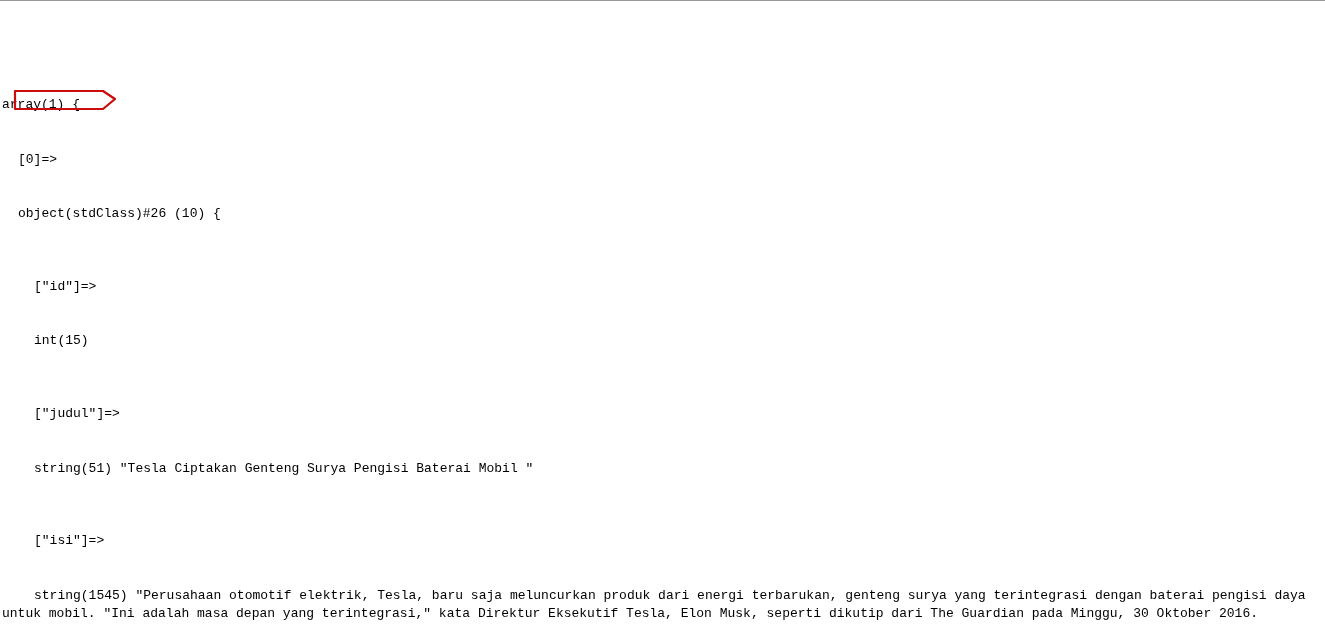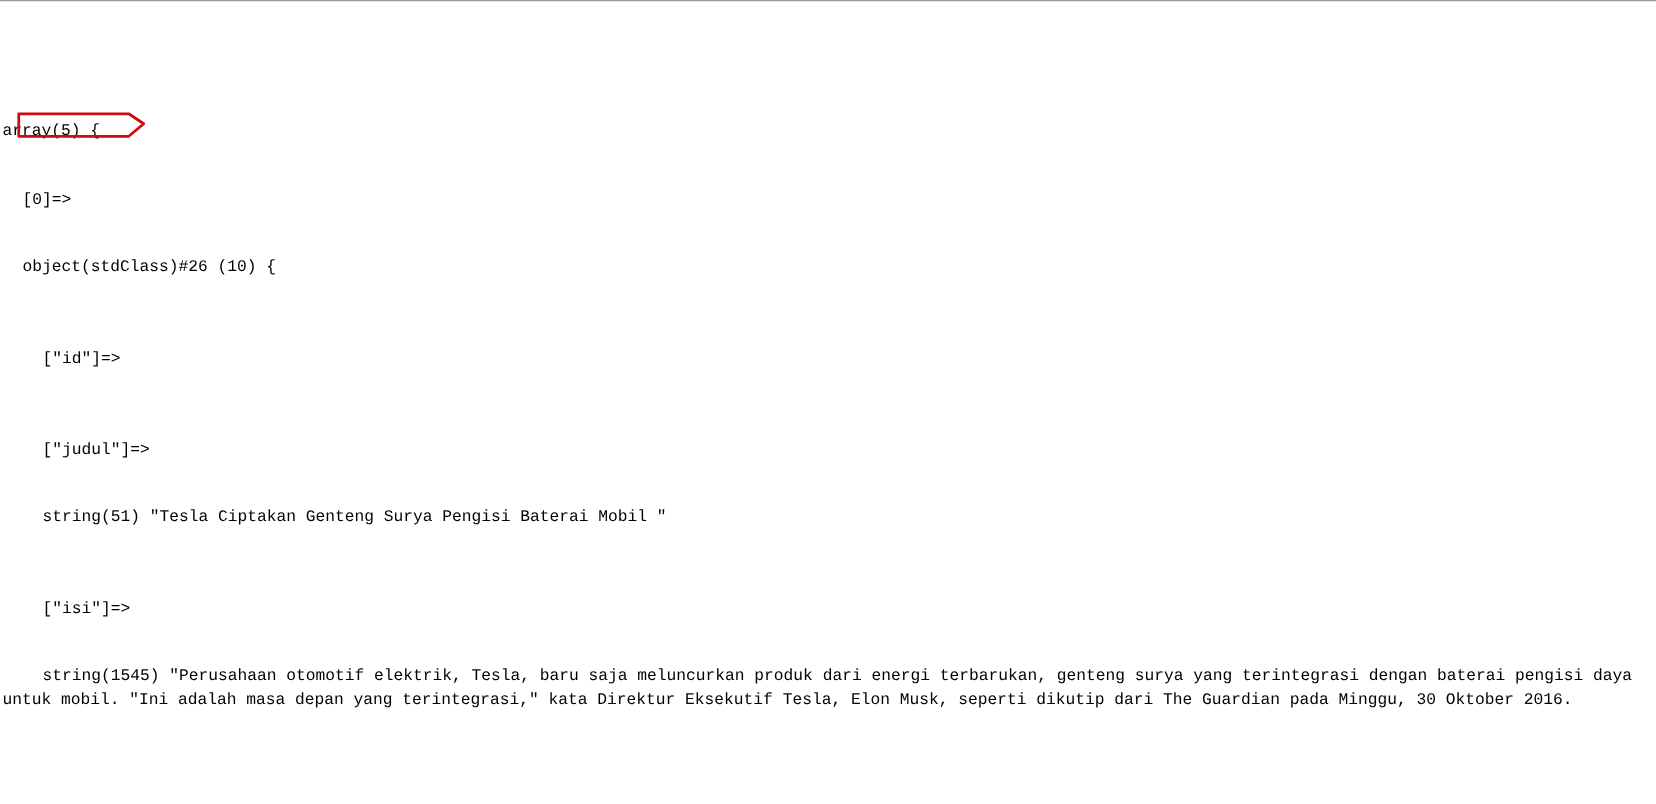--- a/index.html
+++ b/index.html
@@ -55,25 +55,26 @@
 <div class="top-line"></div>
 
 <div class="dump-container">
 
   <div class="annotation red-circle">
     <svg viewBox="0 0 110 32">
       <path d="M 2 4 L 2 22 L 90 22 L 102 12 L 90 4 Z" fill="none" stroke="#cc0b0b" stroke-width="2.2" stroke-linejoin="round" stroke-linecap="round"></path>
     </svg>
   </div>
 
-  <div>array(5) {</div>
+  <div>array(1) {</div>
   <div class="indent-1">[0]=&gt;</div>
   <div class="indent-1">object(stdClass)#26 (10) {</div>
 
   <div class="indent-2">["id"]=&gt;</div>
+  <div class="indent-2">int(15)</div>
 
   <div class="indent-2">["judul"]=&gt;</div>
   <div class="indent-2">string(51) "Tesla Ciptakan Genteng Surya Pengisi Baterai Mobil "</div>
 
   <div class="indent-2">["isi"]=&gt;</div>
   <div><span style="padding-left:32px;"></span><span>string(1545) "Perusahaan otomotif elektrik, Tesla, baru saja meluncurkan produk dari energi terbarukan, genteng surya yang terintegrasi dengan baterai pengisi daya untuk mobil. "Ini adalah masa depan yang terintegrasi," kata Direktur Eksekutif Tesla, Elon Musk, seperti dikutip dari The Guardian pada Minggu, 30 Oktober 2016.</span></div>
 
   
   
   

